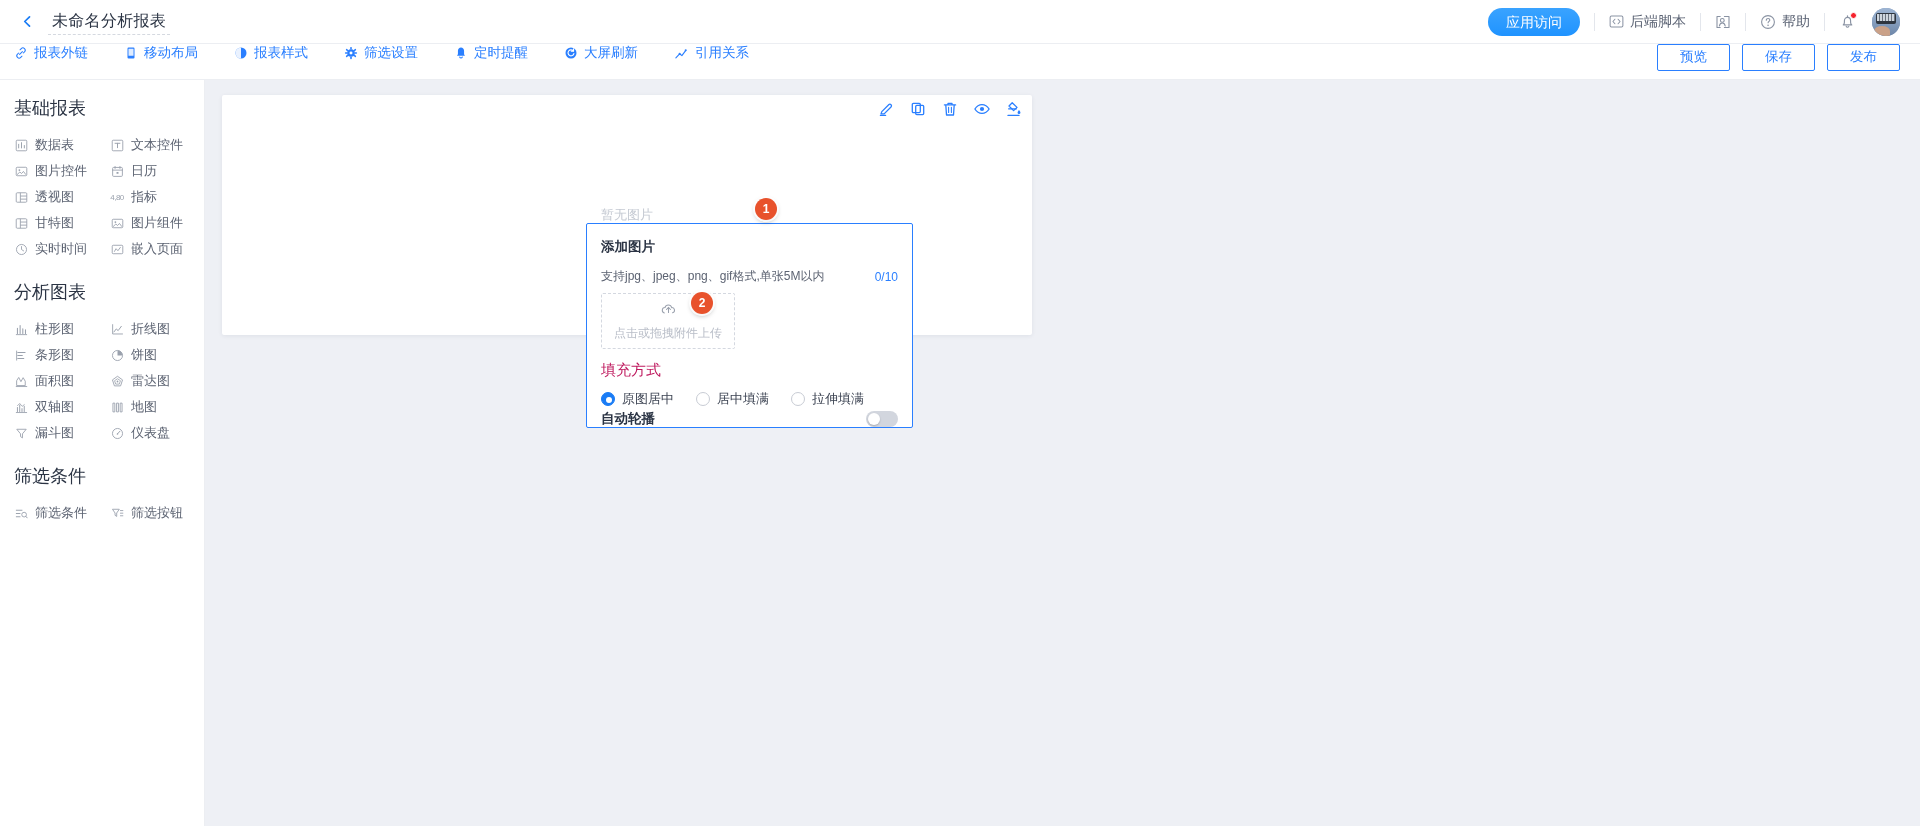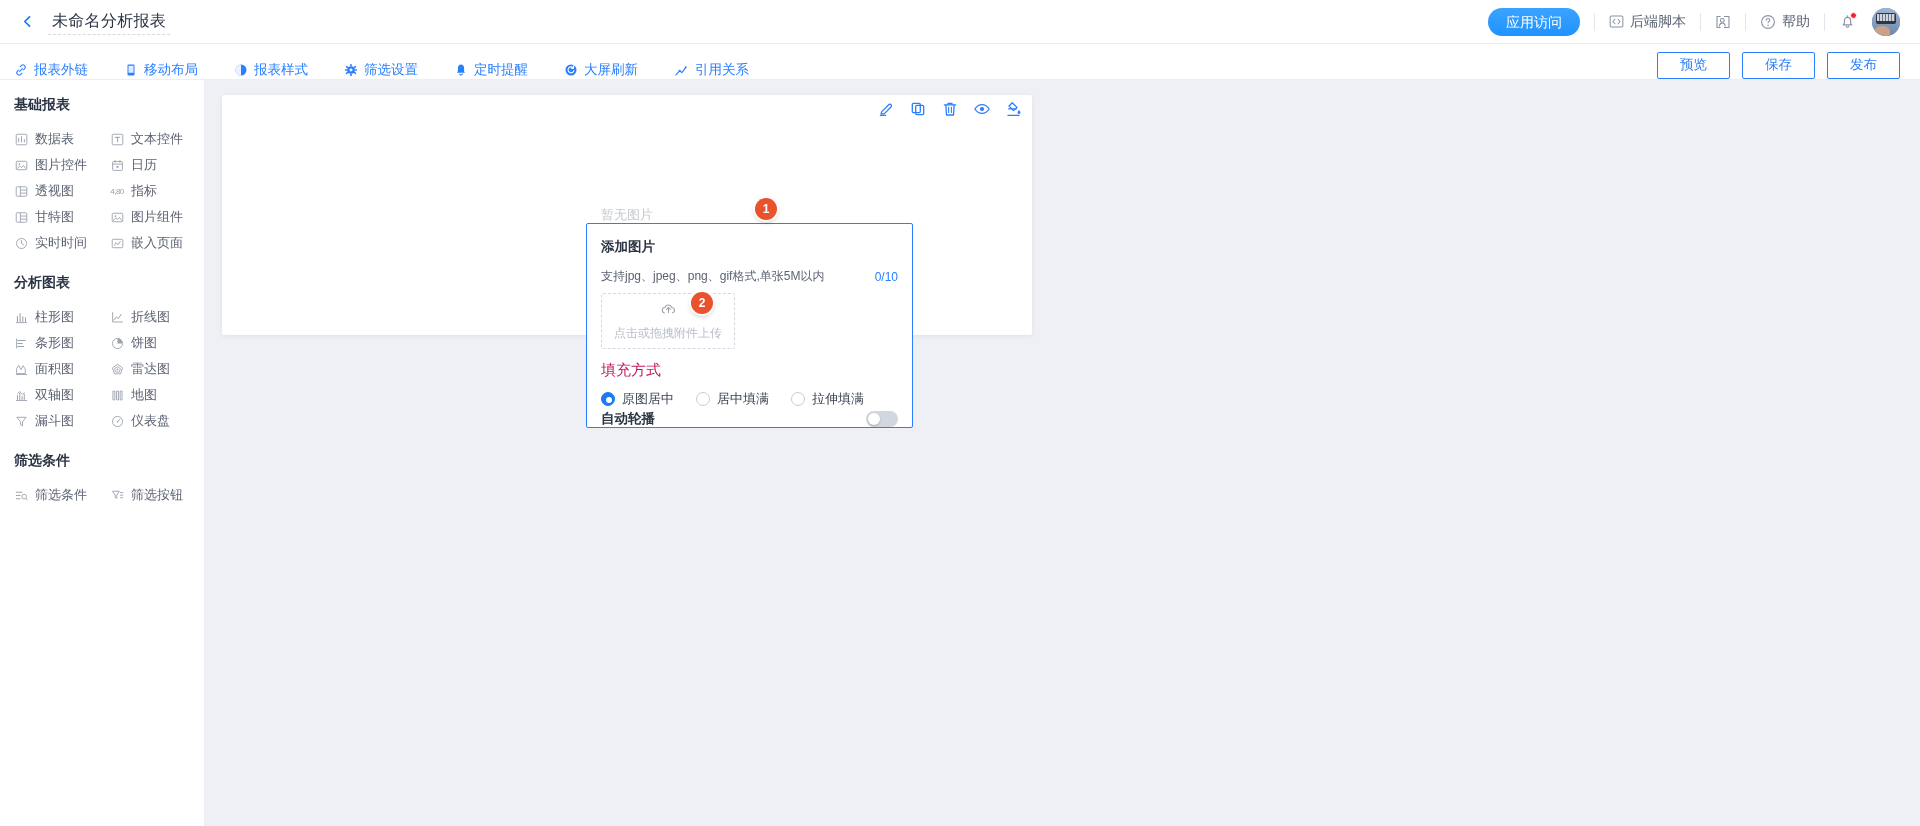--- a/index.html
+++ b/index.html
@@ -79,21 +79,21 @@
   .avatar .a-keys { position:absolute; left:5px; top:6px; width:18px; height:7px;
     background: repeating-linear-gradient(90deg,#cfd6de 0 2px,#6b7480 2px 3px); }
   .avatar .a-hand { position:absolute; left:2px; bottom:0px; width:16px; height:10px; background:#caa188; border-radius:50% 50% 0 0; }
 
   
   .toolbar {
     height: 36px;
     background: #ffffff;
     border-bottom: 1px solid #eceef2;
     display: flex;
-    align-items: flex-end;
+    align-items: flex-start;
     padding: 0 20px 0 14px;
   }
   .tb-item {
     display: flex; align-items: center; gap: 6px;
     font-size: 13.5px; color: #2a7fff;
     margin-right: 36px;
     cursor: pointer;
     white-space: nowrap;
   }
   .tb-item svg { display:block; }
@@ -116,22 +116,22 @@
   
   .sidebar {
     width: 205px;
     background: #ffffff;
     border-right: 1px solid #eceef2;
     padding: 16px 0 0 0;
     flex: 0 0 205px;
     overflow: hidden;
   }
   .side-group-title {
-    font-size: 14px;
-    font-weight: bold;
+    font-size: 18px;
+    font-weight: normal;
     color: #2b3444;
     padding: 0 0 0 14px;
     margin-bottom: 12px;
   }
   .side-group { margin-bottom: 18px; }
   .side-grid {
     display: grid;
     grid-template-columns: 96px 96px;
     row-gap: 0px;
     padding-left: 14px;

